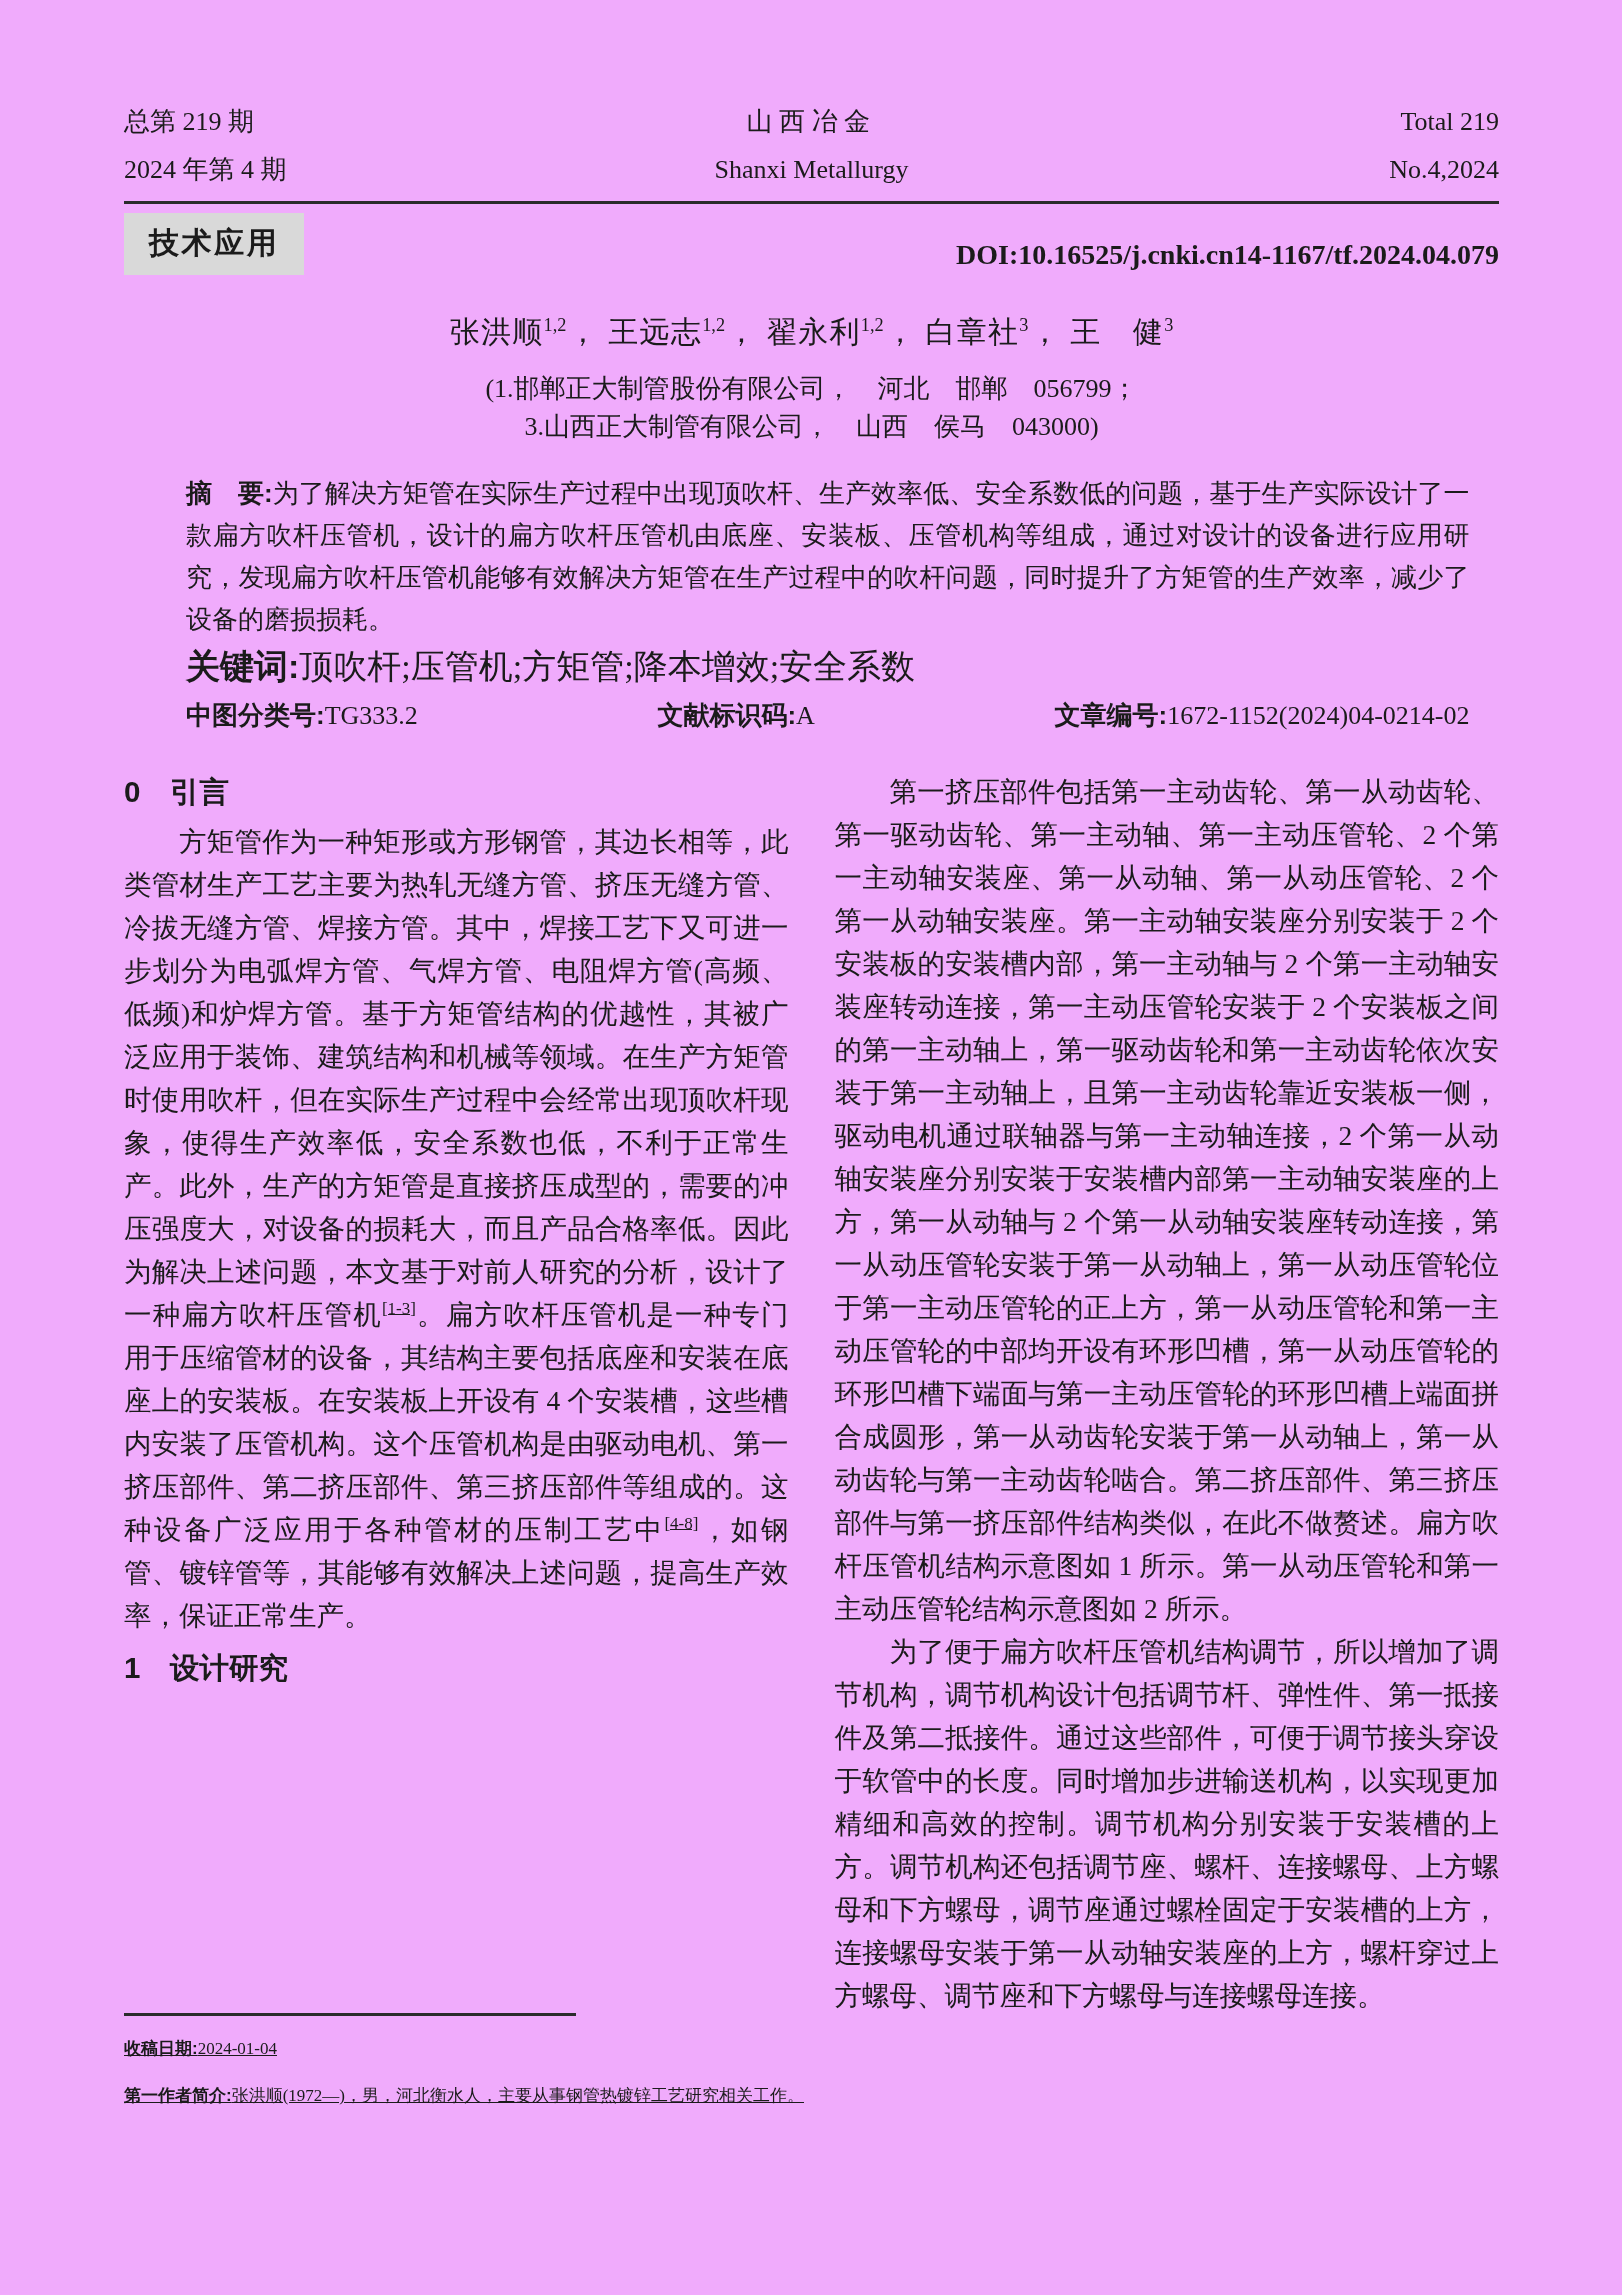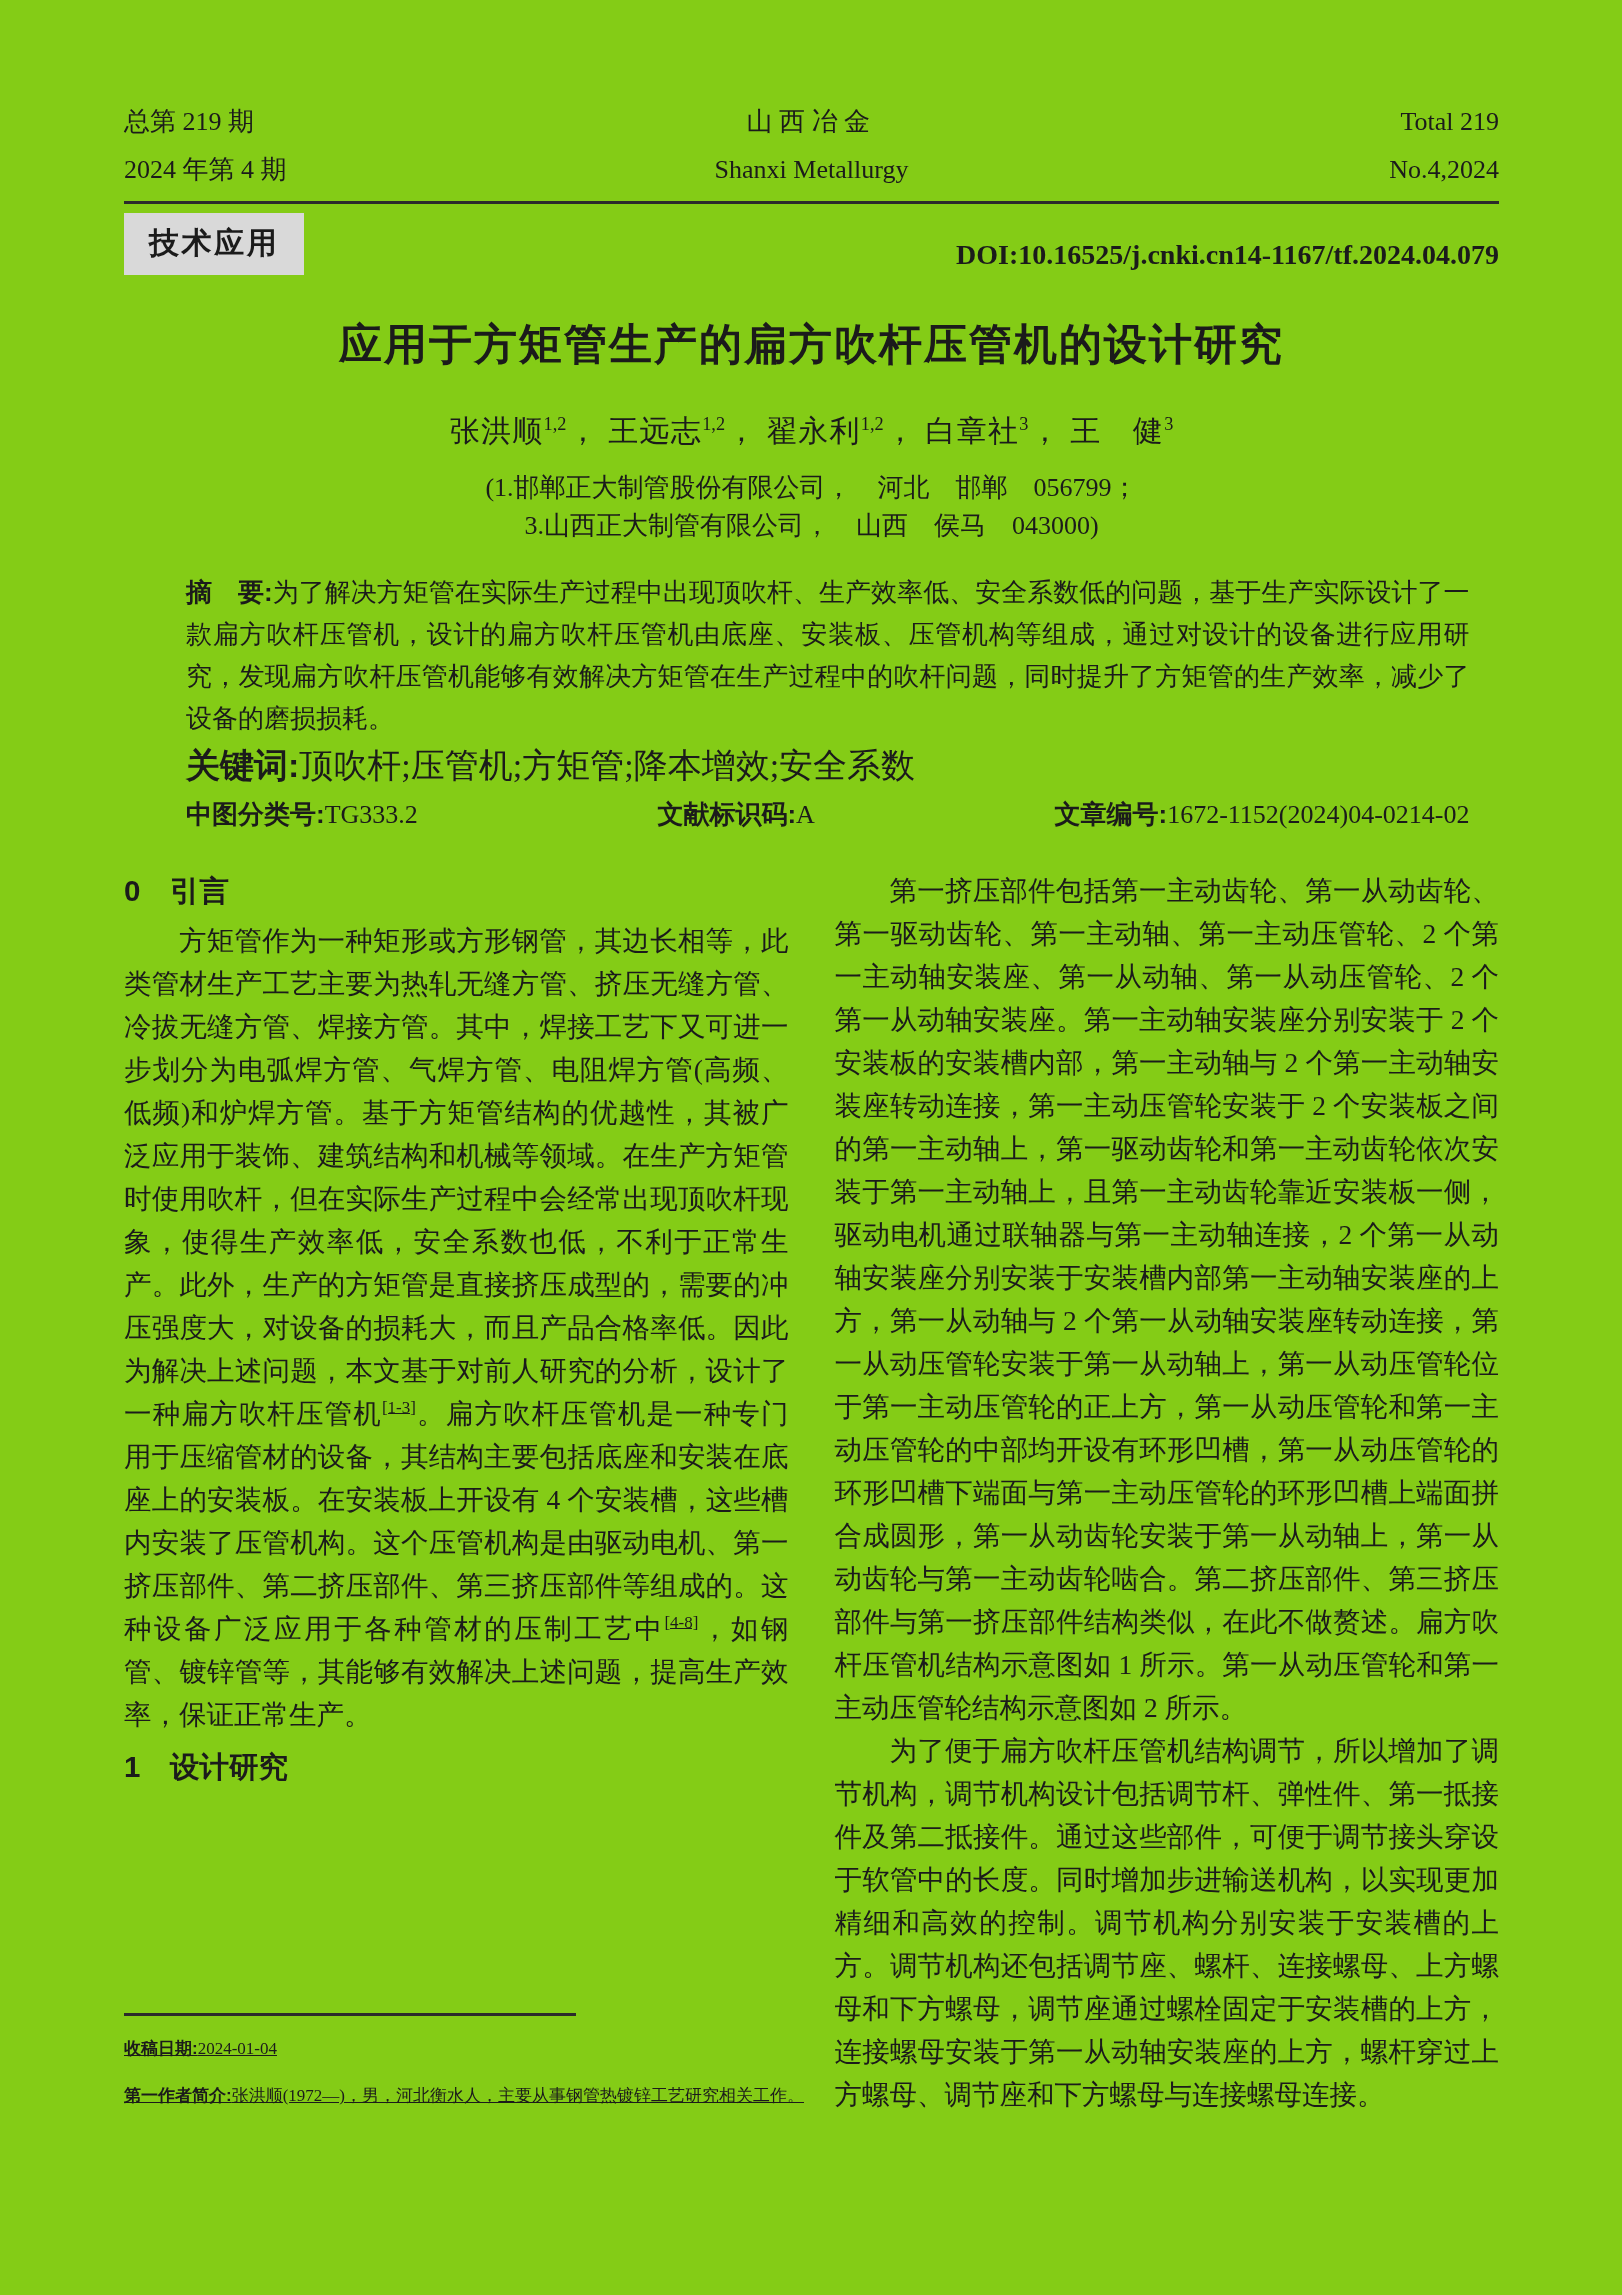--- a/index.html
+++ b/index.html
@@ -1,21 +1,21 @@
 <!DOCTYPE html>
 <html lang="zh" style="font-size:10.5px"><head>
 <meta charset="utf-8">
 <style>
   html,body { margin:0; padding:0; background:#e8e8e8; }
   .page {
     position: relative;
     width: 1623px;
     height: 2295px;
     margin: 0 auto;
-    background: #84cc16;
+    background: #f0abfc;
     color: #1b1b1b;
     font-family: "Liberation Serif", "DejaVu Serif", serif;
     box-sizing: border-box;
     padding: 98px 124px 0 124px;
     overflow: hidden;
   }
   
   .jheader {
     display: flex;
     justify-content: space-between;
@@ -157,21 +157,20 @@
     </div>
   </div>
 
   <hr class="header-rule">
 
   <div class="badge-row">
     <div class="col-badge">技术应用</div>
     <div class="doi">DOI:10.16525/j.cnki.cn14-1167/tf.2024.04.079</div>
   </div>
 
-  <h1 class="title">应用于方矩管生产的扁方吹杆压管机的设计研究</h1>
 
   <div class="authors">
     <span>张洪顺</span><sup>1,2</sup><span class="author-sep">，</span><span>王远志</span><sup>1,2</sup><span class="author-sep">，</span><span>翟永利</span><sup>1,2</sup><span class="author-sep">，</span><span>白章社</span><sup>3</sup><span class="author-sep">，</span><span>王　健</span><sup>3</sup>
   </div>
 
   <div class="affils">
     <div>(1.邯郸正大制管股份有限公司，　河北　邯郸　056799；</div>
     <div>3.山西正大制管有限公司，　山西　侯马　043000)</div>
   </div>
 

